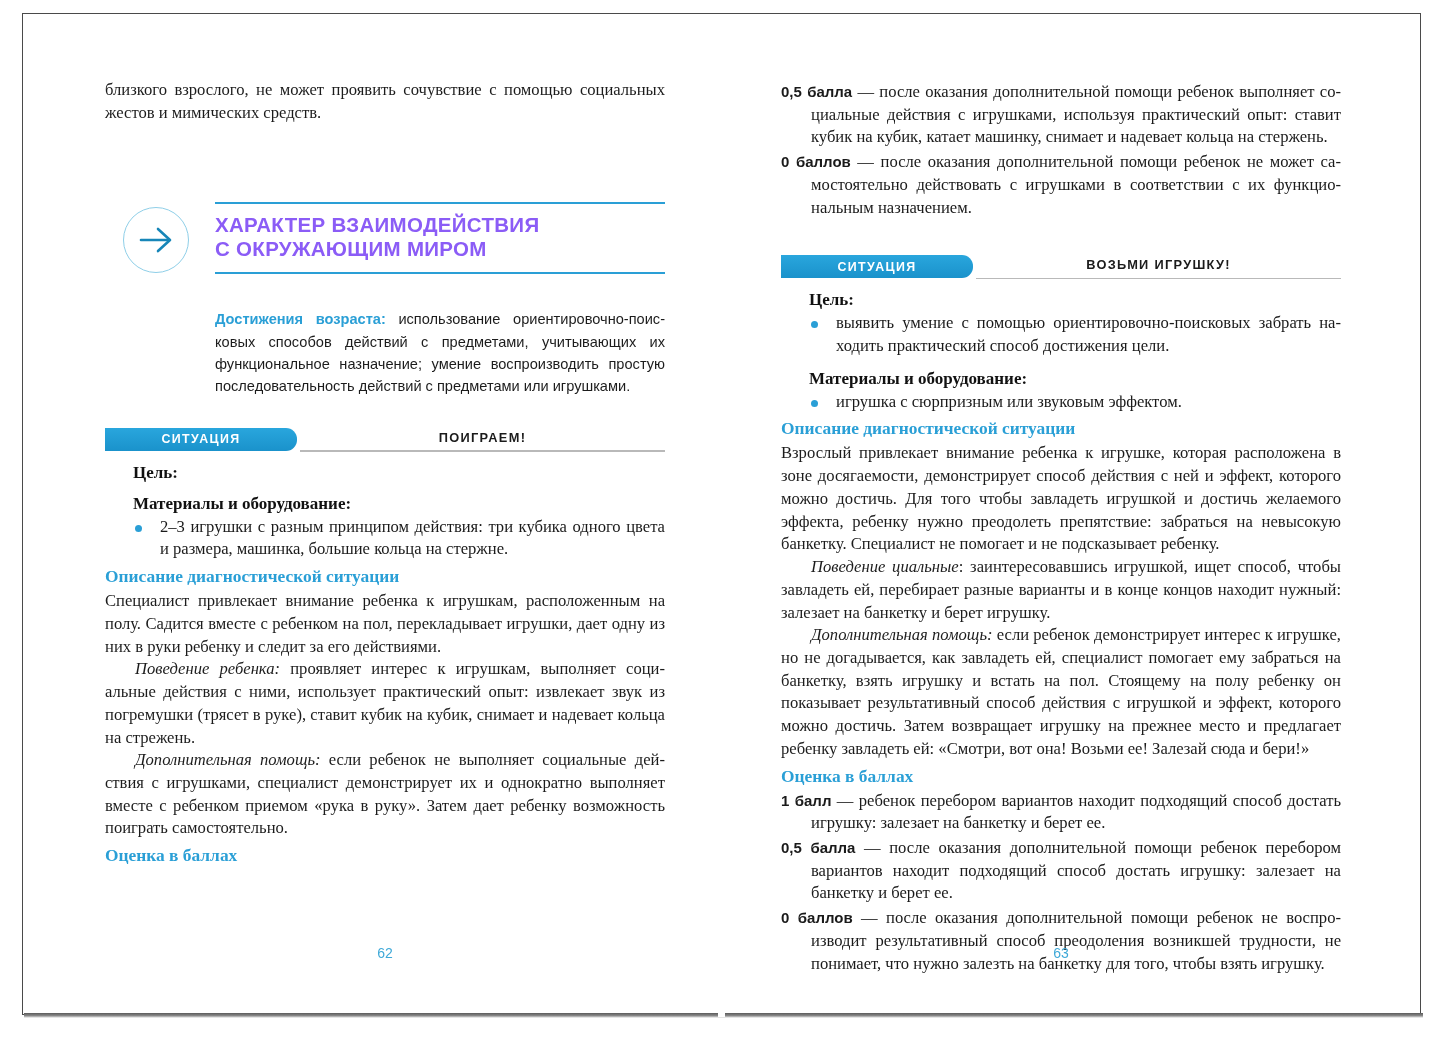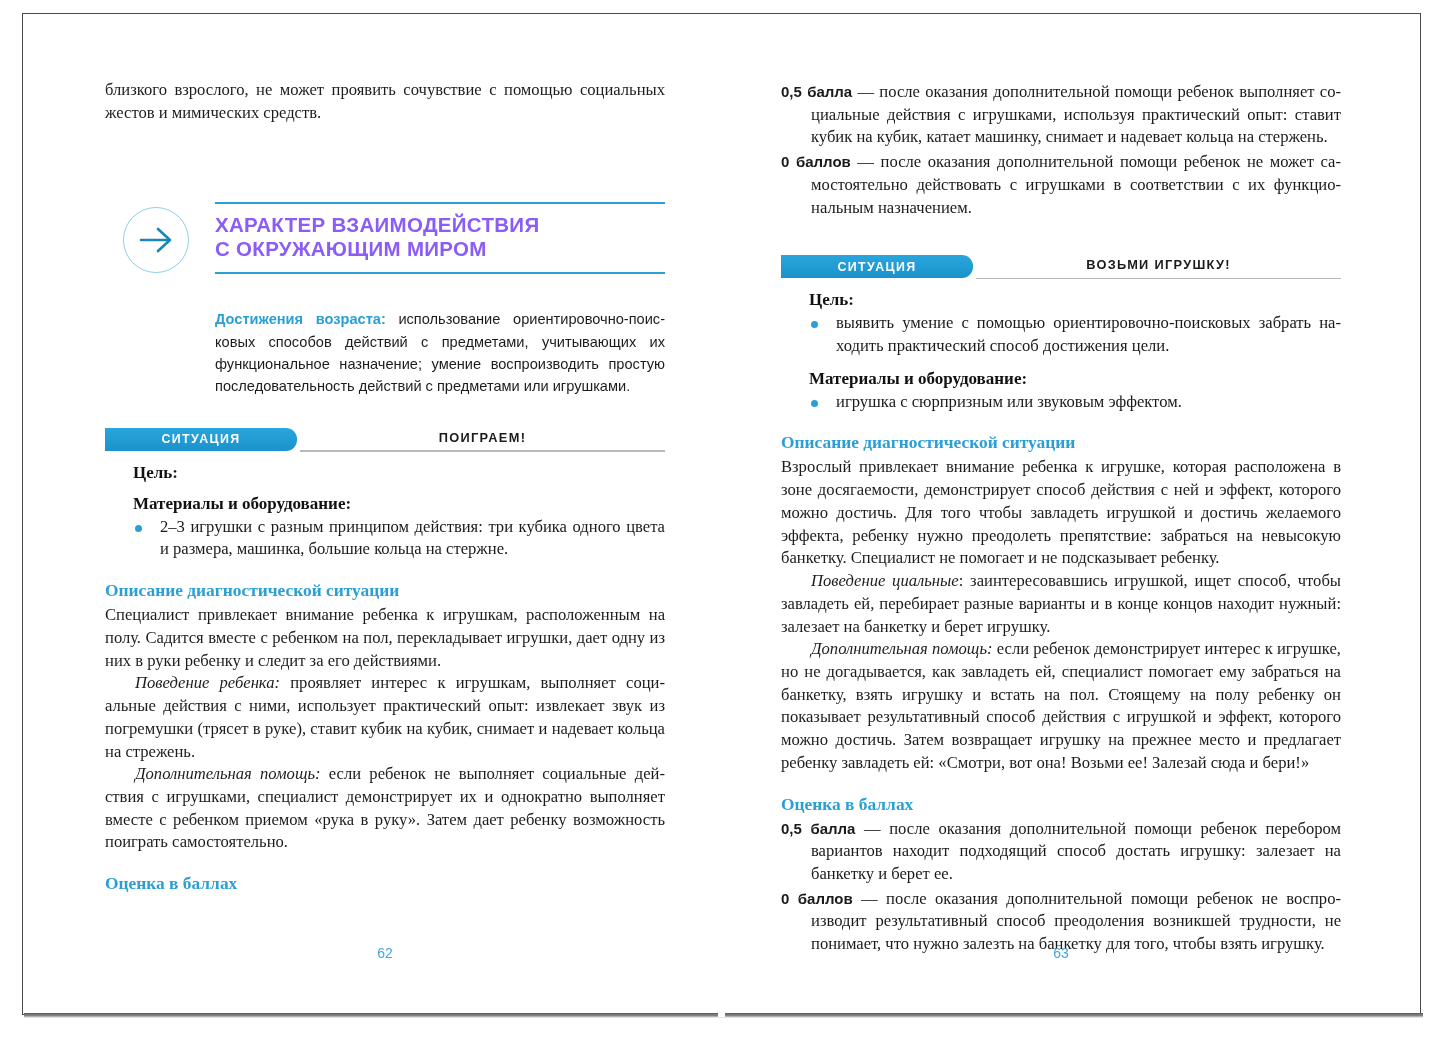--- a/index.html
+++ b/index.html
@@ -199,21 +199,21 @@
     border-radius: 50%;
     background: #2a9fd6;
   }
 
   
   .blue-head {
     font-family: "Liberation Serif", serif;
     font-weight: bold;
     font-size: 17.4px;
     color: #2a9fd6;
-    margin: 19px 0 3px 0;
+    margin: 5px 0 3px 0;
   }
 
   
   .score-item {
     font-family: "Liberation Serif", serif;
     font-size: 16.6px;
     line-height: 1.37;
     text-align: justify;
     padding-left: 30px;
     text-indent: -30px;
@@ -304,20 +304,21 @@
 
       <div class="blue-head">Описание диагностической ситуации</div>
       <p class="body-text">Взрослый привлекает внимание ребенка к игрушке, которая расположена в зоне досягаемости, демонстрирует способ действия с ней и эффект, кото­рого можно достичь. Для того чтобы завладеть игрушкой и достичь жела­емого эффекта, ребенку нужно преодолеть препятствие: забраться на не­высокую банкетку. Специалист не помогает и не подсказывает ребенку.</p>
 
       <p class="body-text indent"><span class="ital">Поведение циальные</span><span>: заинтересовавшись игрушкой, ищет способ, чтобы завладеть ей, перебирает разные варианты и в конце концов находит нуж­ный: залезает на банкетку и берет игрушку.</span></p>
 
       <p class="body-text indent"><span class="ital">Дополнительная помощь:</span><span> если ребенок демонстрирует интерес к игруш­ке, но не догадывается, как завладеть ей, специалист помогает ему забрать­ся на банкетку, взять игрушку и встать на пол. Стоящему на полу ребенку он показывает результативный способ действия с игрушкой и эффект, которо­го можно достичь. Затем возвращает игрушку на прежнее место и предлага­ет ребенку завладеть ей: «Смотри, вот она! Возьми ее! Залезай сюда и бери!»</span></p>
 
       <div class="blue-head">Оценка в баллах</div>
 
+      <p class="score-item"><span class="score-key">1 балл</span><span> — ребенок перебором вариантов находит подходящий способ до­стать игрушку: залезает на банкетку и берет ее.</span></p>
 
       <p class="score-item"><span class="score-key">0,5 балла</span><span> — после оказания дополнительной помощи ребенок перебором вариантов находит подходящий способ достать игрушку: залезает на банкетку и берет ее.</span></p>
 
       <p class="score-item"><span class="score-key">0 баллов</span><span> — после оказания дополнительной помощи ребенок не воспро­изводит результативный способ преодоления возникшей трудности, не понимает, что нужно залезть на банкетку для того, чтобы взять иг­рушку.</span></p>
 
     </div>
     <div class="folio">63</div>
   </div>
 
 </div>

